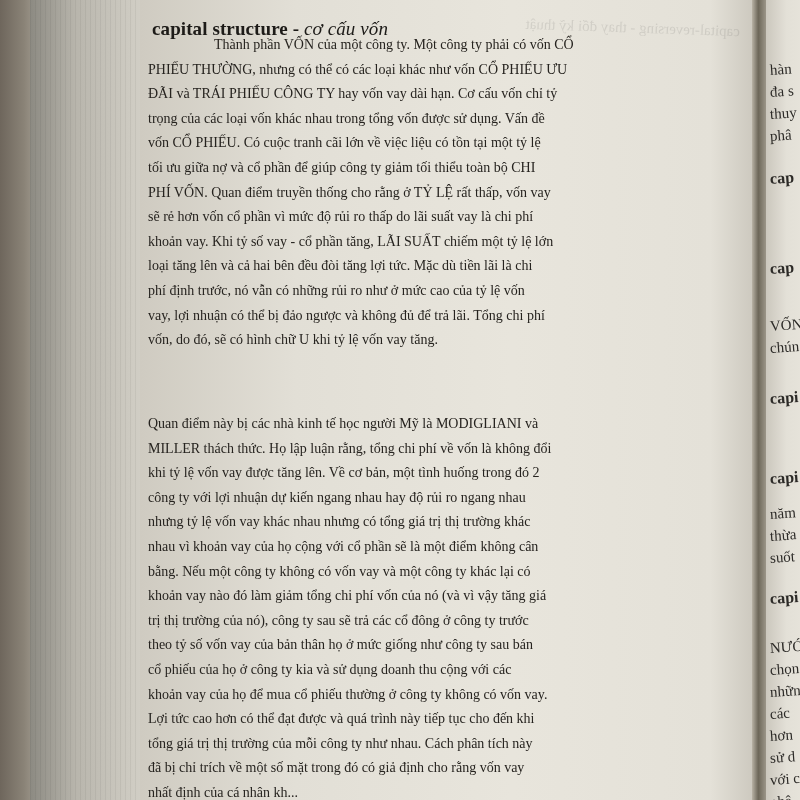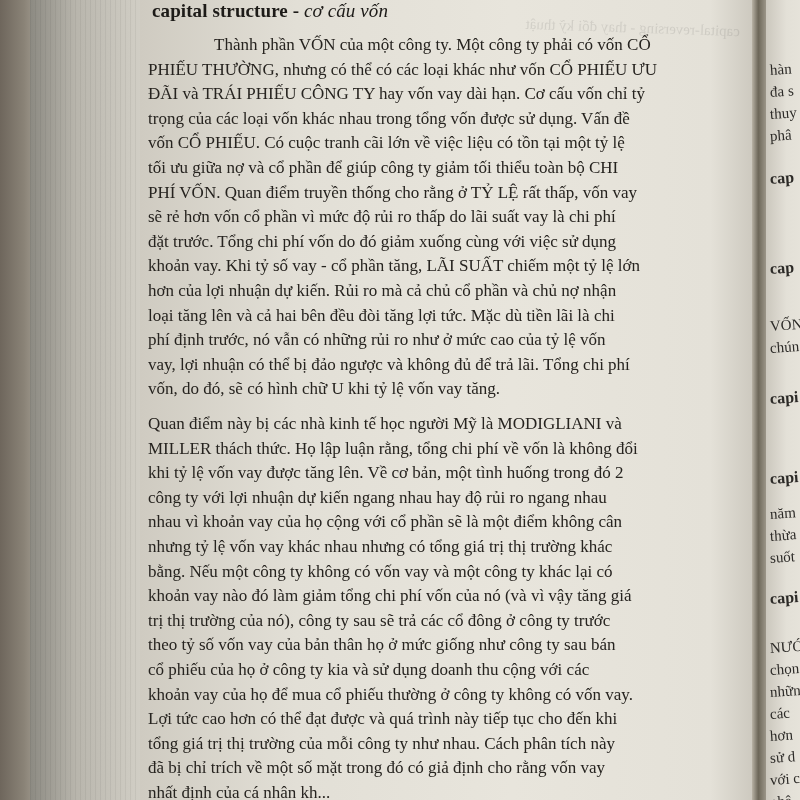--- a/index.html
+++ b/index.html
@@ -41,26 +41,26 @@
     position:absolute; left:4px; white-space:nowrap;
     font-size:15px; color:#2c2a27; transform:rotate(-4deg); transform-origin:left center;
   }
   .facing-line.bold { font-weight:bold; font-size:16px; }
   .top-rule {
     position:absolute; left:780px; top:4px; width:30px; height:2px; background:#3a3732;
     transform:rotate(-25deg);
   }
 
   .entry-head {
-    position:absolute; left:12px; top:0px;
+    position:absolute; left:12px; top:18px;
     font-size:19px; font-weight:bold; color:#1d1b18; letter-spacing:0.1px;
   }
   .entry-head .vi { font-style:italic; font-weight:normal; }
   .para {
-    position:absolute; left:8px; width:600px; color:#26231f; font-size:17px;
+    position:absolute; left:8px; width:600px; color:#26231f; font-size:14px;
     line-height:24.6px;
   }
   .line { display:block; white-space:nowrap; text-align:justify; }
   .line.indent { padding-left:66px; }
   .p1 { top:33px; }
   .p2 { top:412px; }
 </style>
 </head>
 <body>
 
@@ -76,35 +76,33 @@
 
   <div class="para p1" id="p1">
       <span class="line indent">Thành phần VỐN của một công ty. Một công ty phải có vốn CỔ</span>
       <span class="line">PHIẾU THƯỜNG, nhưng có thể có các loại khác như vốn CỔ PHIẾU ƯU</span>
       <span class="line">ĐÃI và TRÁI PHIẾU CÔNG TY hay vốn vay dài hạn. Cơ cấu vốn chỉ tỷ</span>
       <span class="line">trọng của các loại vốn khác nhau trong tổng vốn được sử dụng. Vấn đề</span>
       <span class="line">vốn CỔ PHIẾU. Có cuộc tranh cãi lớn về việc liệu có tồn tại một tỷ lệ</span>
       <span class="line">tối ưu giữa nợ và cổ phần để giúp công ty giảm tối thiểu toàn bộ CHI</span>
       <span class="line">PHÍ VỐN. Quan điểm truyền thống cho rằng ở TỶ LỆ rất thấp, vốn vay</span>
       <span class="line">sẽ rẻ hơn vốn cổ phần vì mức độ rủi ro thấp do lãi suất vay là chi phí</span>
-      <span class="line">đặt trước. Tổng chi phí vốn do đó giảm xuống cùng với việc sử dụng</span>
       <span class="line">khoản vay. Khi tỷ số vay - cổ phần tăng, LÃI SUẤT chiếm một tỷ lệ lớn</span>
-      <span class="line">hơn của lợi nhuận dự kiến. Rủi ro mà cả chủ cổ phần và chủ nợ nhận</span>
       <span class="line">loại tăng lên và cả hai bên đều đòi tăng lợi tức. Mặc dù tiền lãi là chi</span>
       <span class="line">phí định trước, nó vẫn có những rủi ro như ở mức cao của tỷ lệ vốn</span>
       <span class="line">vay, lợi nhuận có thể bị đảo ngược và không đủ để trả lãi. Tổng chi phí</span>
       <span class="line">vốn, do đó, sẽ có hình chữ U khi tỷ lệ vốn vay tăng.</span>
     </div>
   <div class="para p2" id="p2">
       <span class="line">Quan điểm này bị các nhà kinh tế học người Mỹ là MODIGLIANI và</span>
       <span class="line">MILLER thách thức. Họ lập luận rằng, tổng chi phí về vốn là không đổi</span>
       <span class="line">khi tỷ lệ vốn vay được tăng lên. Về cơ bản, một tình huống trong đó 2</span>
       <span class="line">công ty với lợi nhuận dự kiến ngang nhau hay độ rủi ro ngang nhau</span>
+      <span class="line">nhưng tỷ lệ vốn vay khác nhau nhưng có tổng giá trị thị trường khác</span>
       <span class="line">nhau vì khoản vay của họ cộng với cổ phần sẽ là một điểm không cân</span>
-      <span class="line">nhưng tỷ lệ vốn vay khác nhau nhưng có tổng giá trị thị trường khác</span>
       <span class="line">bằng. Nếu một công ty không có vốn vay và một công ty khác lại có</span>
       <span class="line">khoản vay nào đó làm giảm tổng chi phí vốn của nó (và vì vậy tăng giá</span>
       <span class="line">trị thị trường của nó), công ty sau sẽ trả các cổ đông ở công ty trước</span>
       <span class="line">theo tỷ số vốn vay của bản thân họ ở mức giống như công ty sau bán</span>
       <span class="line">cổ phiếu của họ ở công ty kia và sử dụng doanh thu cộng với các</span>
       <span class="line">khoản vay của họ để mua cổ phiếu thường ở công ty không có vốn vay.</span>
       <span class="line">Lợi tức cao hơn có thể đạt được và quá trình này tiếp tục cho đến khi</span>
       <span class="line">tổng giá trị thị trường của mỗi công ty như nhau. Cách phân tích này</span>
       <span class="line">đã bị chỉ trích về một số mặt trong đó có giả định cho rằng vốn vay</span>
       <span class="line">nhất định của cá nhân kh...</span>

